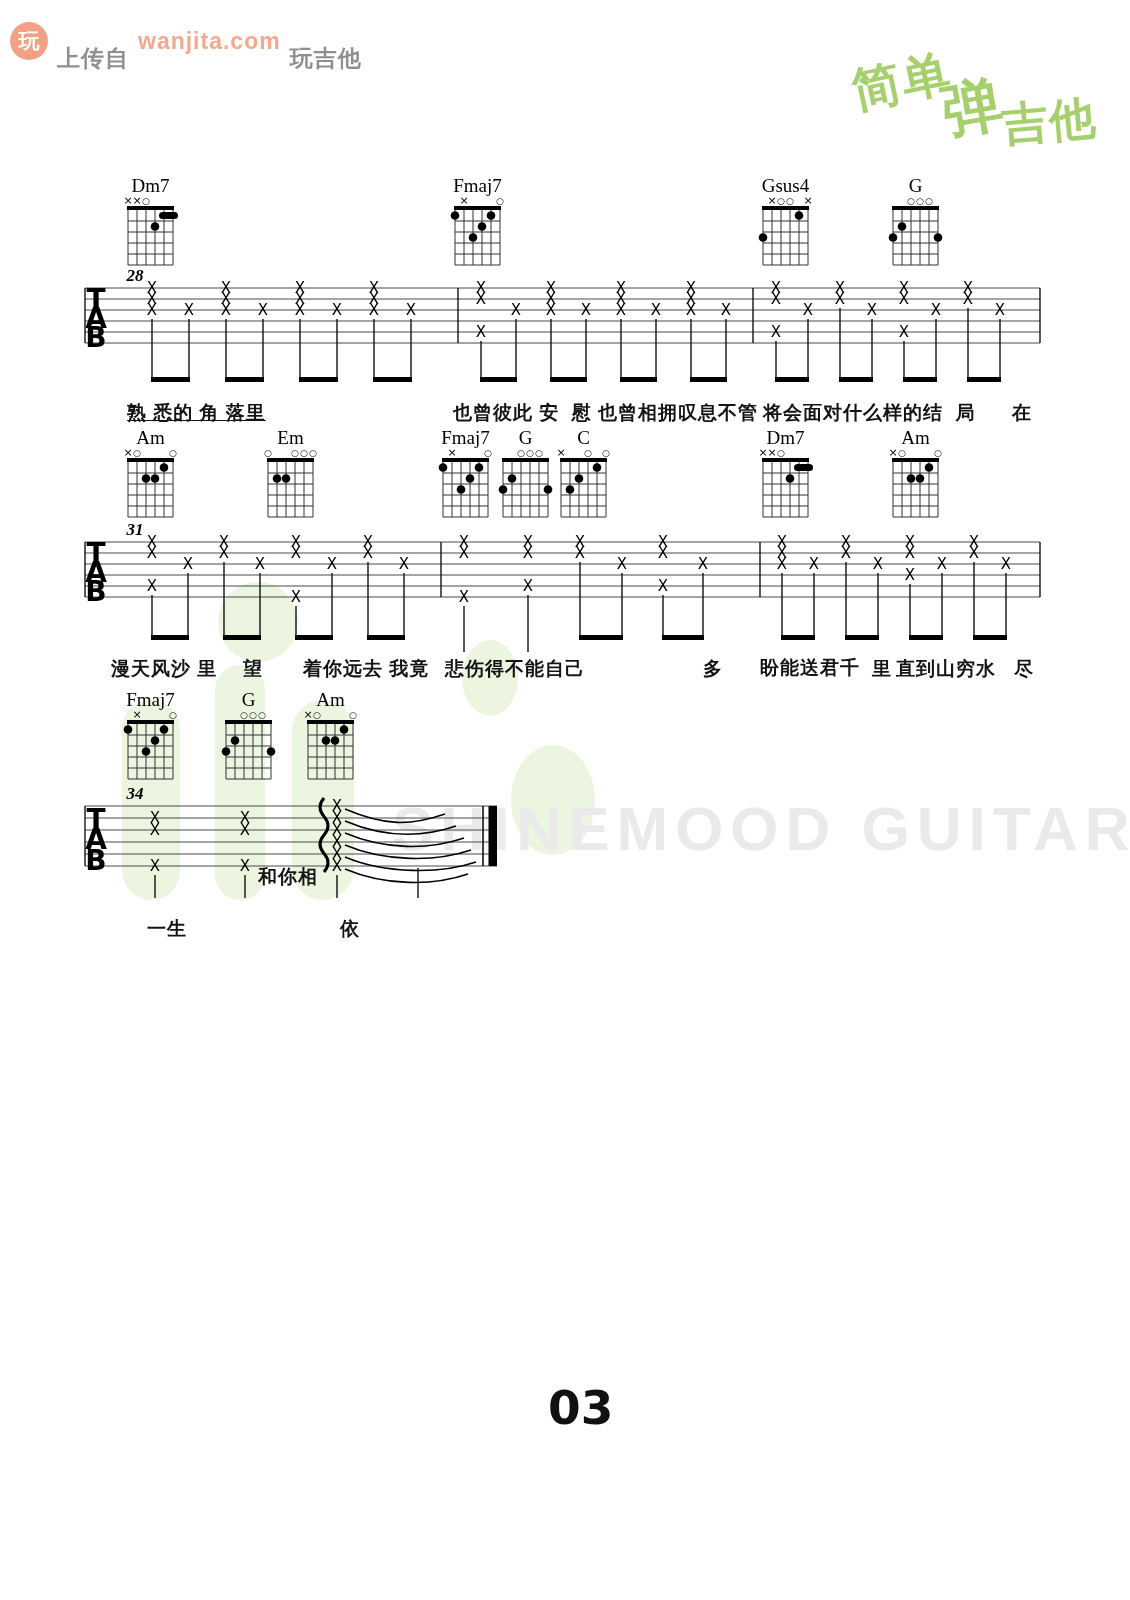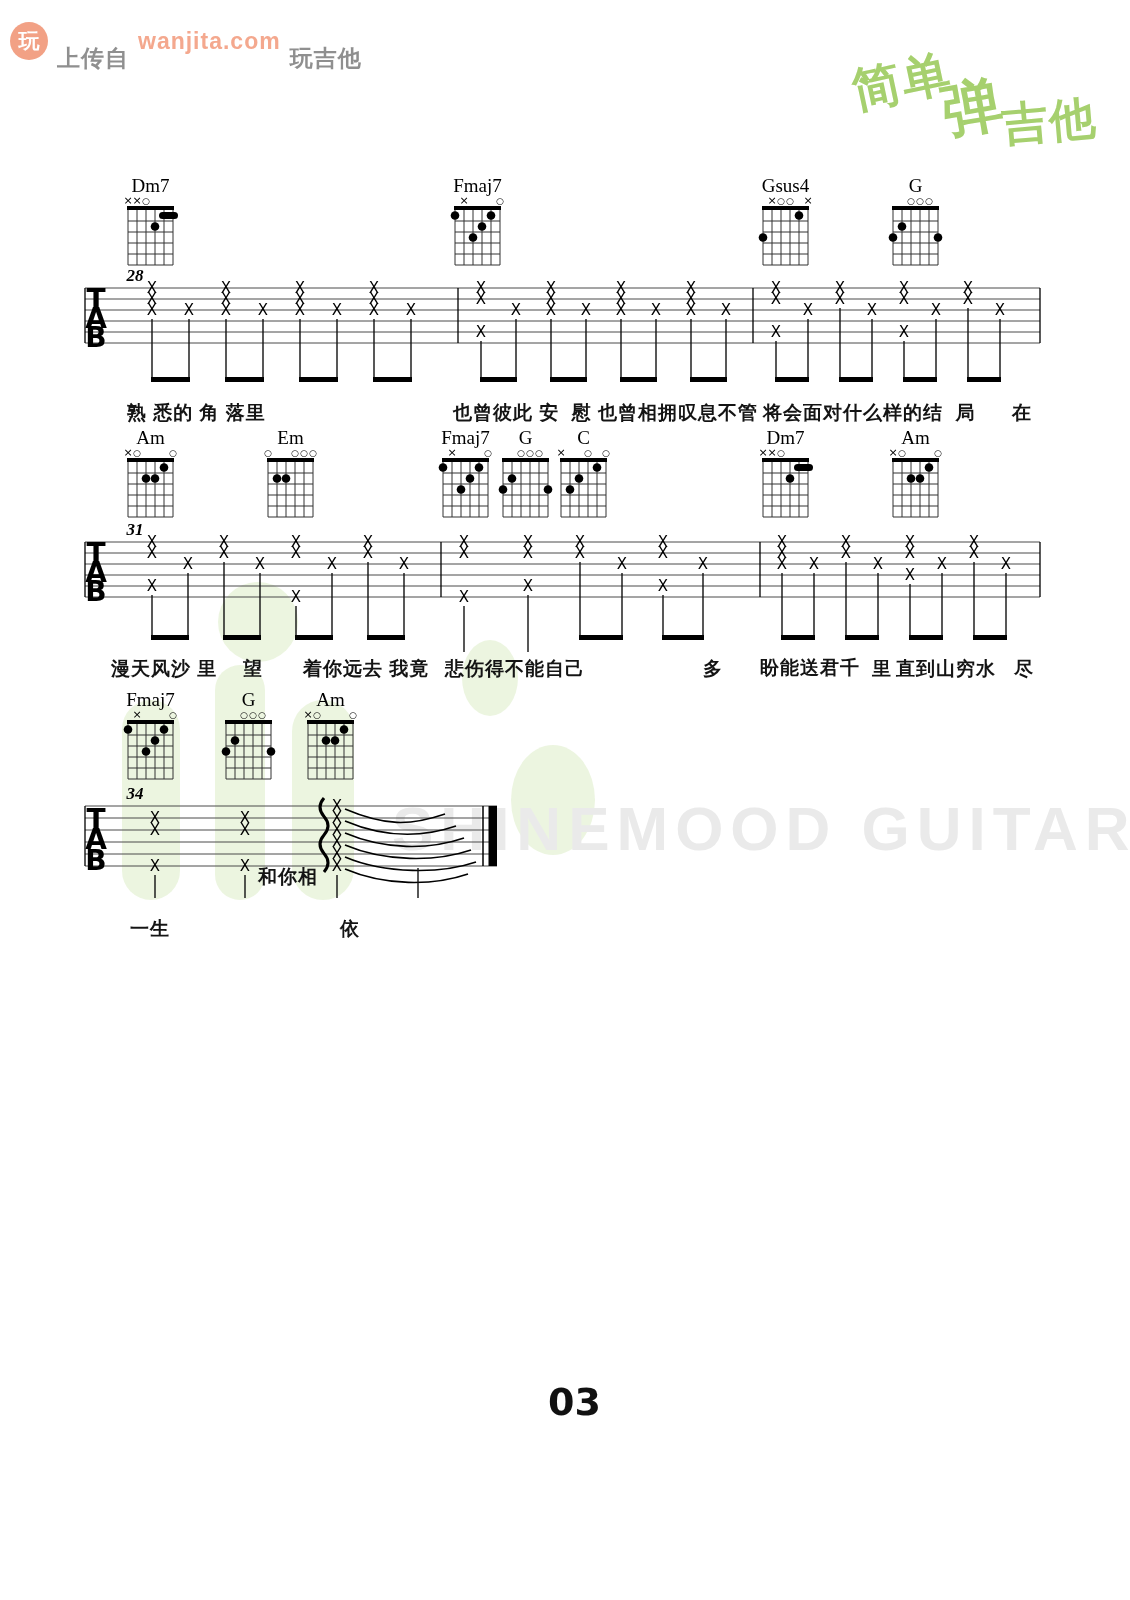--- a/index.html
+++ b/index.html
@@ -15,21 +15,21 @@
          letter-spacing:1px;white-space:pre;z-index:2;line-height:1.2;}
   .upload{position:absolute;left:10px;top:8px;display:flex;align-items:center;gap:9px;z-index:3;}
   .up-icon{display:inline-block;width:38px;height:38px;border-radius:50%;background:#f2a185;
            color:#fff;font-size:21px;font-weight:bold;line-height:38px;text-align:center;}
   .up-t1,.up-t2{color:#8f8f8f;font-size:23px;font-weight:bold;letter-spacing:1px;margin-top:35px;}
   .up-site{color:#f4a88e;font-size:23px;font-weight:bold;letter-spacing:1px;}
   .brand span{position:absolute;color:#a6d06e;font-weight:800;z-index:3;line-height:1;}
   .b1{left:852px;top:58px;font-size:48px;transform:rotate(-12deg);letter-spacing:2px;}
   .b2{left:942px;top:78px;font-size:60px;transform:rotate(-10deg);}
   .b3{left:1002px;top:98px;font-size:46px;transform:rotate(-5deg);letter-spacing:1px;}
-  .pagenum{position:absolute;left:548px;top:1380px;font-size:38px;font-weight:bold;
+  .pagenum{position:absolute;left:548px;top:1380px;font-size:47px;font-weight:bold;
            color:#111;z-index:3;font-family:"DejaVu Sans",sans-serif;}
 </style>
 </head>
 <body>
 
 <div class="page">
 
   <svg id="green-wm" width="1130" height="1600">
       <circle fill="#dcedc6" opacity="0.55" cx="258" cy="622" r="40"></circle>
       <rect fill="#dcedc6" opacity="0.55" x="122" y="700" width="58" height="200" rx="29"></rect>
@@ -533,32 +533,32 @@
       <path d="M345 809 C 385 826, 410 826, 445 814" stroke="#000" stroke-width="1.6" fill="none"></path>
       <path d="M345 821 C 385 838, 421 838, 456 826" stroke="#000" stroke-width="1.6" fill="none"></path>
       <path d="M345 833 C 385 850, 429 850, 464 838" stroke="#000" stroke-width="1.6" fill="none"></path>
       <path d="M345 845 C 385 862, 436 862, 471 850" stroke="#000" stroke-width="1.6" fill="none"></path>
       <path d="M345 857 C 385 874, 441 874, 476 862" stroke="#000" stroke-width="1.6" fill="none"></path>
       <path d="M345 869 C 385 886, 433 886, 468 874" stroke="#000" stroke-width="1.6" fill="none"></path>
       <line x1="418" y1="868" x2="418" y2="898" stroke="#111" stroke-width="1.4"></line>
     </svg>
 
   <div id="lyrics-layer">
-      <div class="lyric" style="left: 127px; top: 402px;">熟 悉的 角 落里</div>
+      <div class="lyric" style="left: 127px; top: 402px; text-decoration: underline;">熟 悉的 角 落里</div>
       <div class="lyric" style="left: 453px; top: 402px;">也曾彼此 安  慰 也曾相拥叹息不管</div>
       <div class="lyric" style="left: 763px; top: 402px;">将会面对什么样的结  局</div>
       <div class="lyric" style="left: 1012px; top: 402px;">在</div>
       <div class="lyric" style="left: 111px; top: 658px;">漫天风沙 里</div>
       <div class="lyric" style="left: 243px; top: 658px;">望</div>
       <div class="lyric" style="left: 303px; top: 658px;">着你远去 我竟</div>
       <div class="lyric" style="left: 445px; top: 658px;">悲伤得不能自己</div>
       <div class="lyric" style="left: 703px; top: 658px;">多</div>
       <div class="lyric" style="left: 760px; top: 658px; font-family: Liberation Mono, monospace;">盼能送君千</div>
       <div class="lyric" style="left: 872px; top: 658px;">里</div>
       <div class="lyric" style="left: 896px; top: 658px;">直到山穷水</div>
       <div class="lyric" style="left: 1014px; top: 658px;">尽</div>
-      <div class="lyric" style="left: 130px; top: 918px;">一生</div>
+      <div class="lyric" style="left: 147px; top: 918px;">一生</div>
       <div class="lyric" style="left: 246px; top: 866px; margin-left: 12px;">和你相</div>
       <div class="lyric" style="left: 340px; top: 918px;">依</div>
     </div>
 
   <div class="pagenum">03</div>
 </div>
 
 </body></html>

